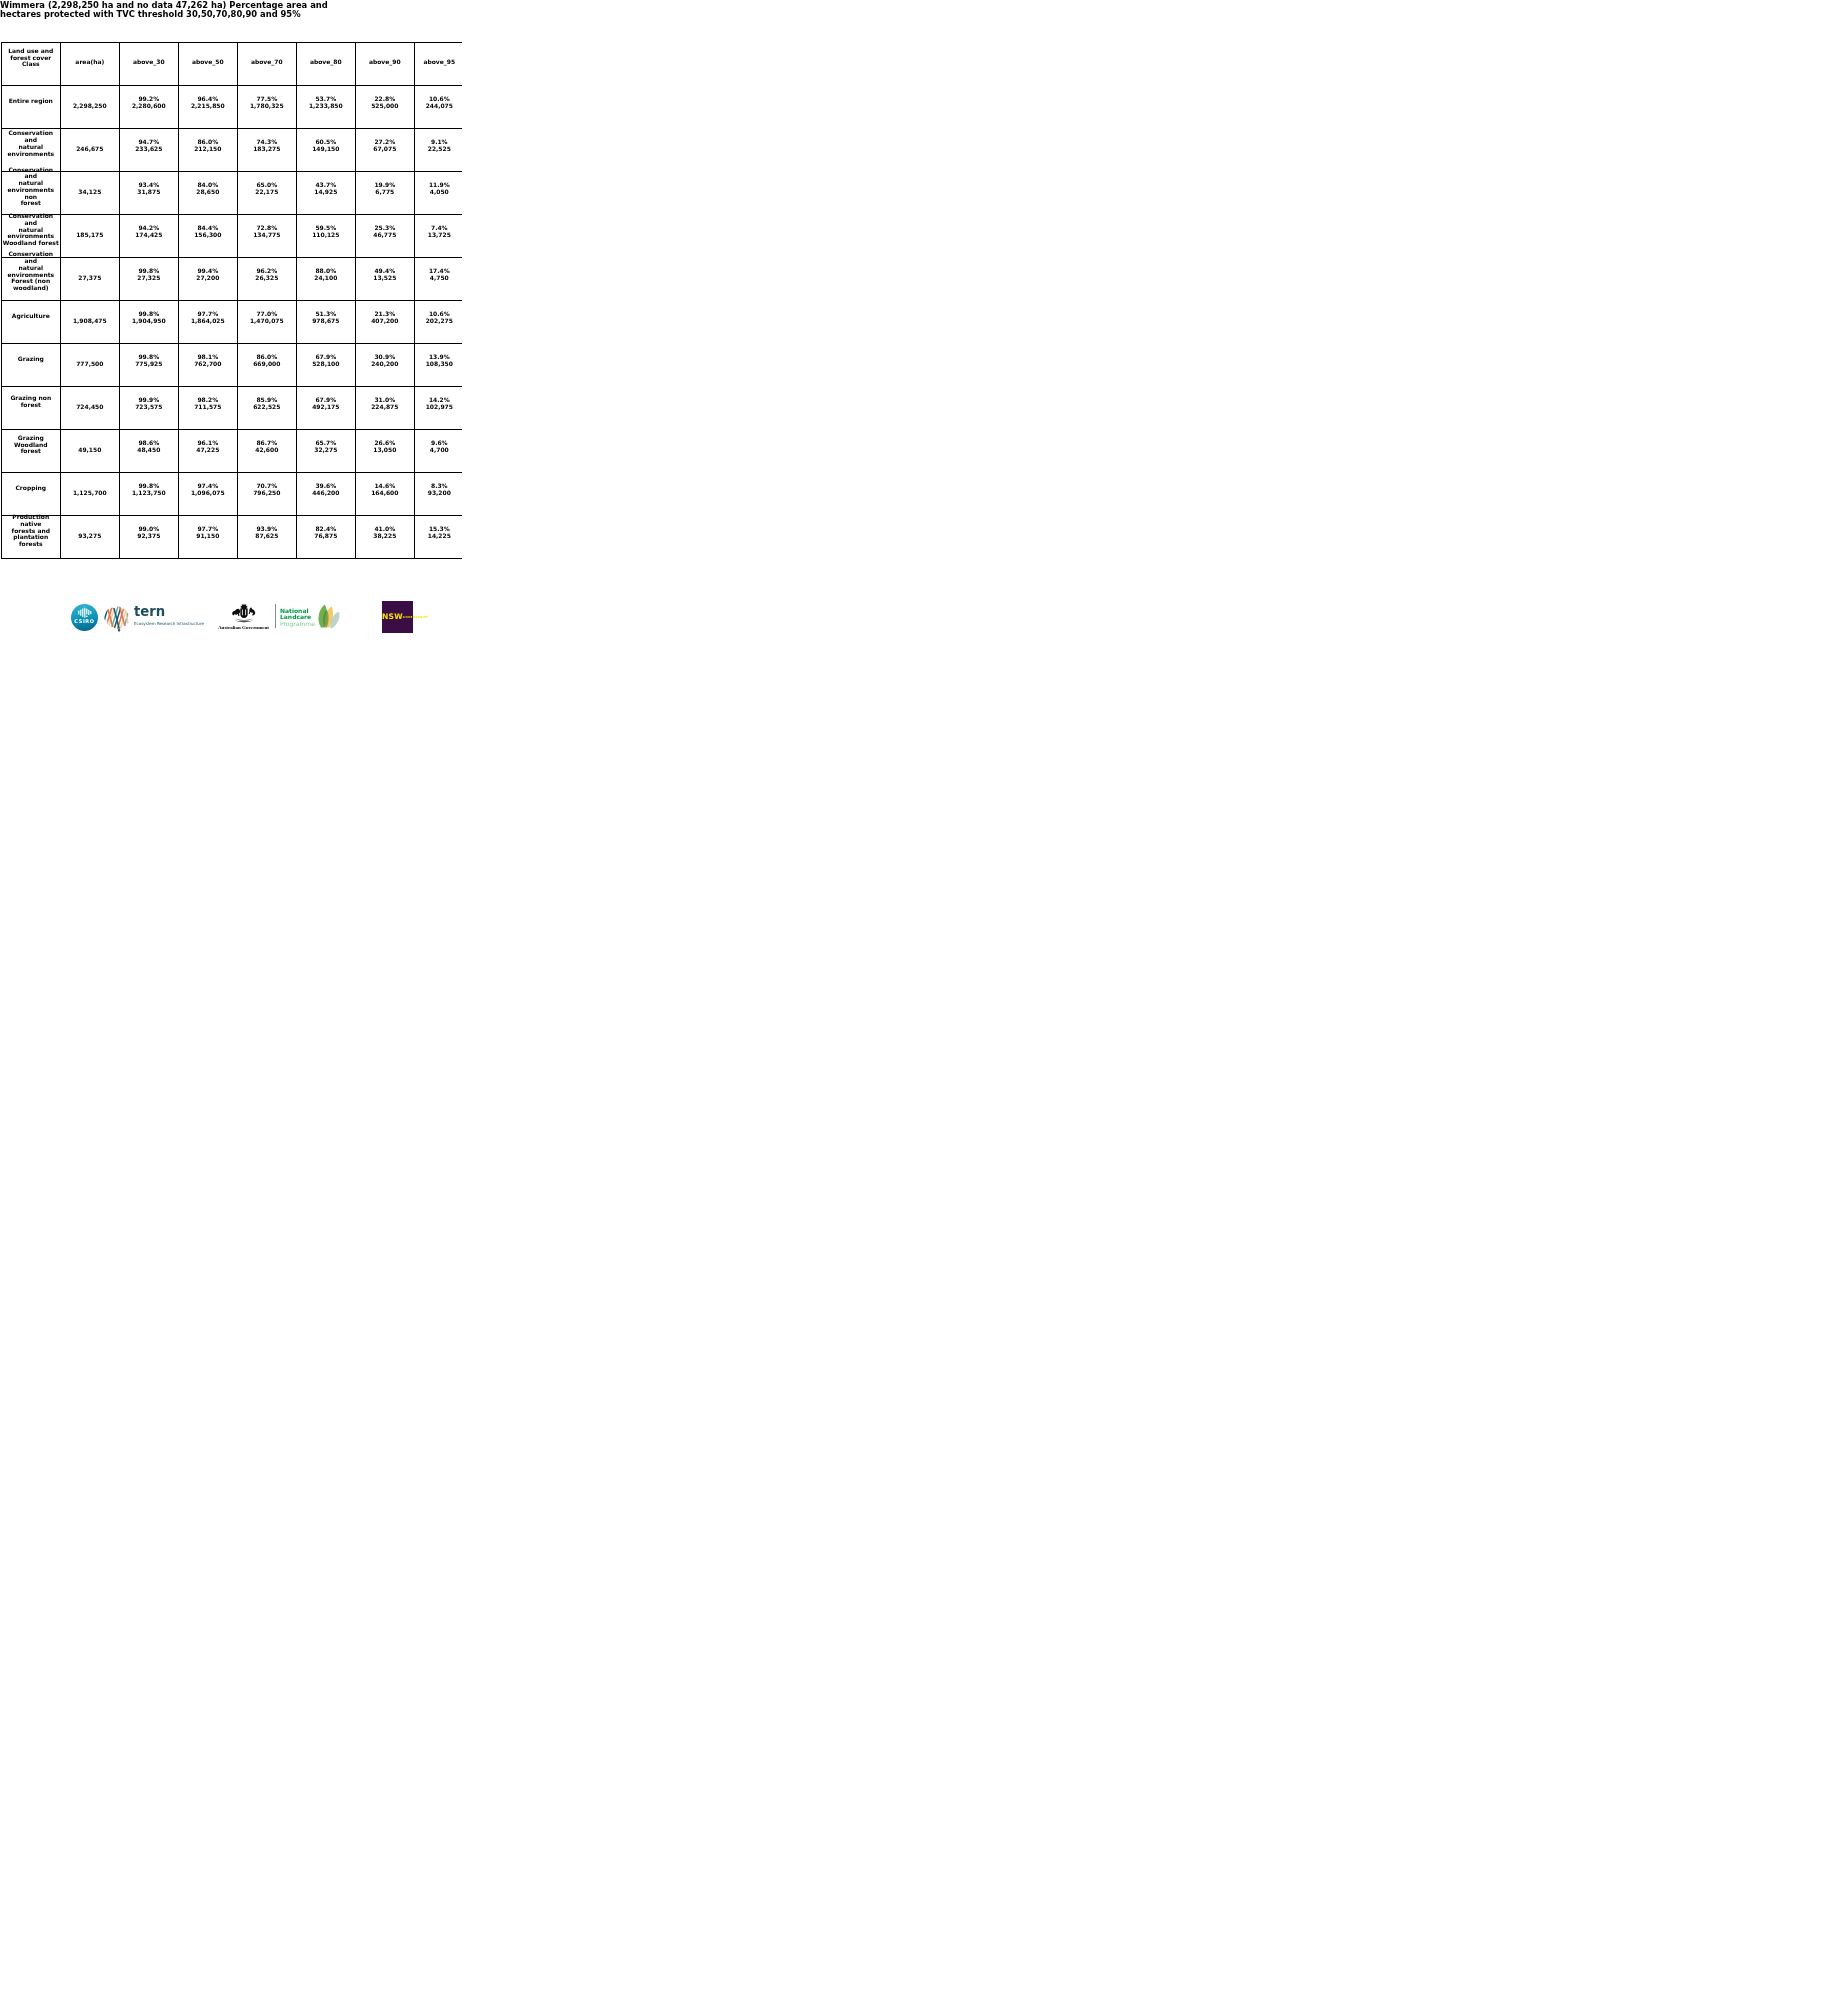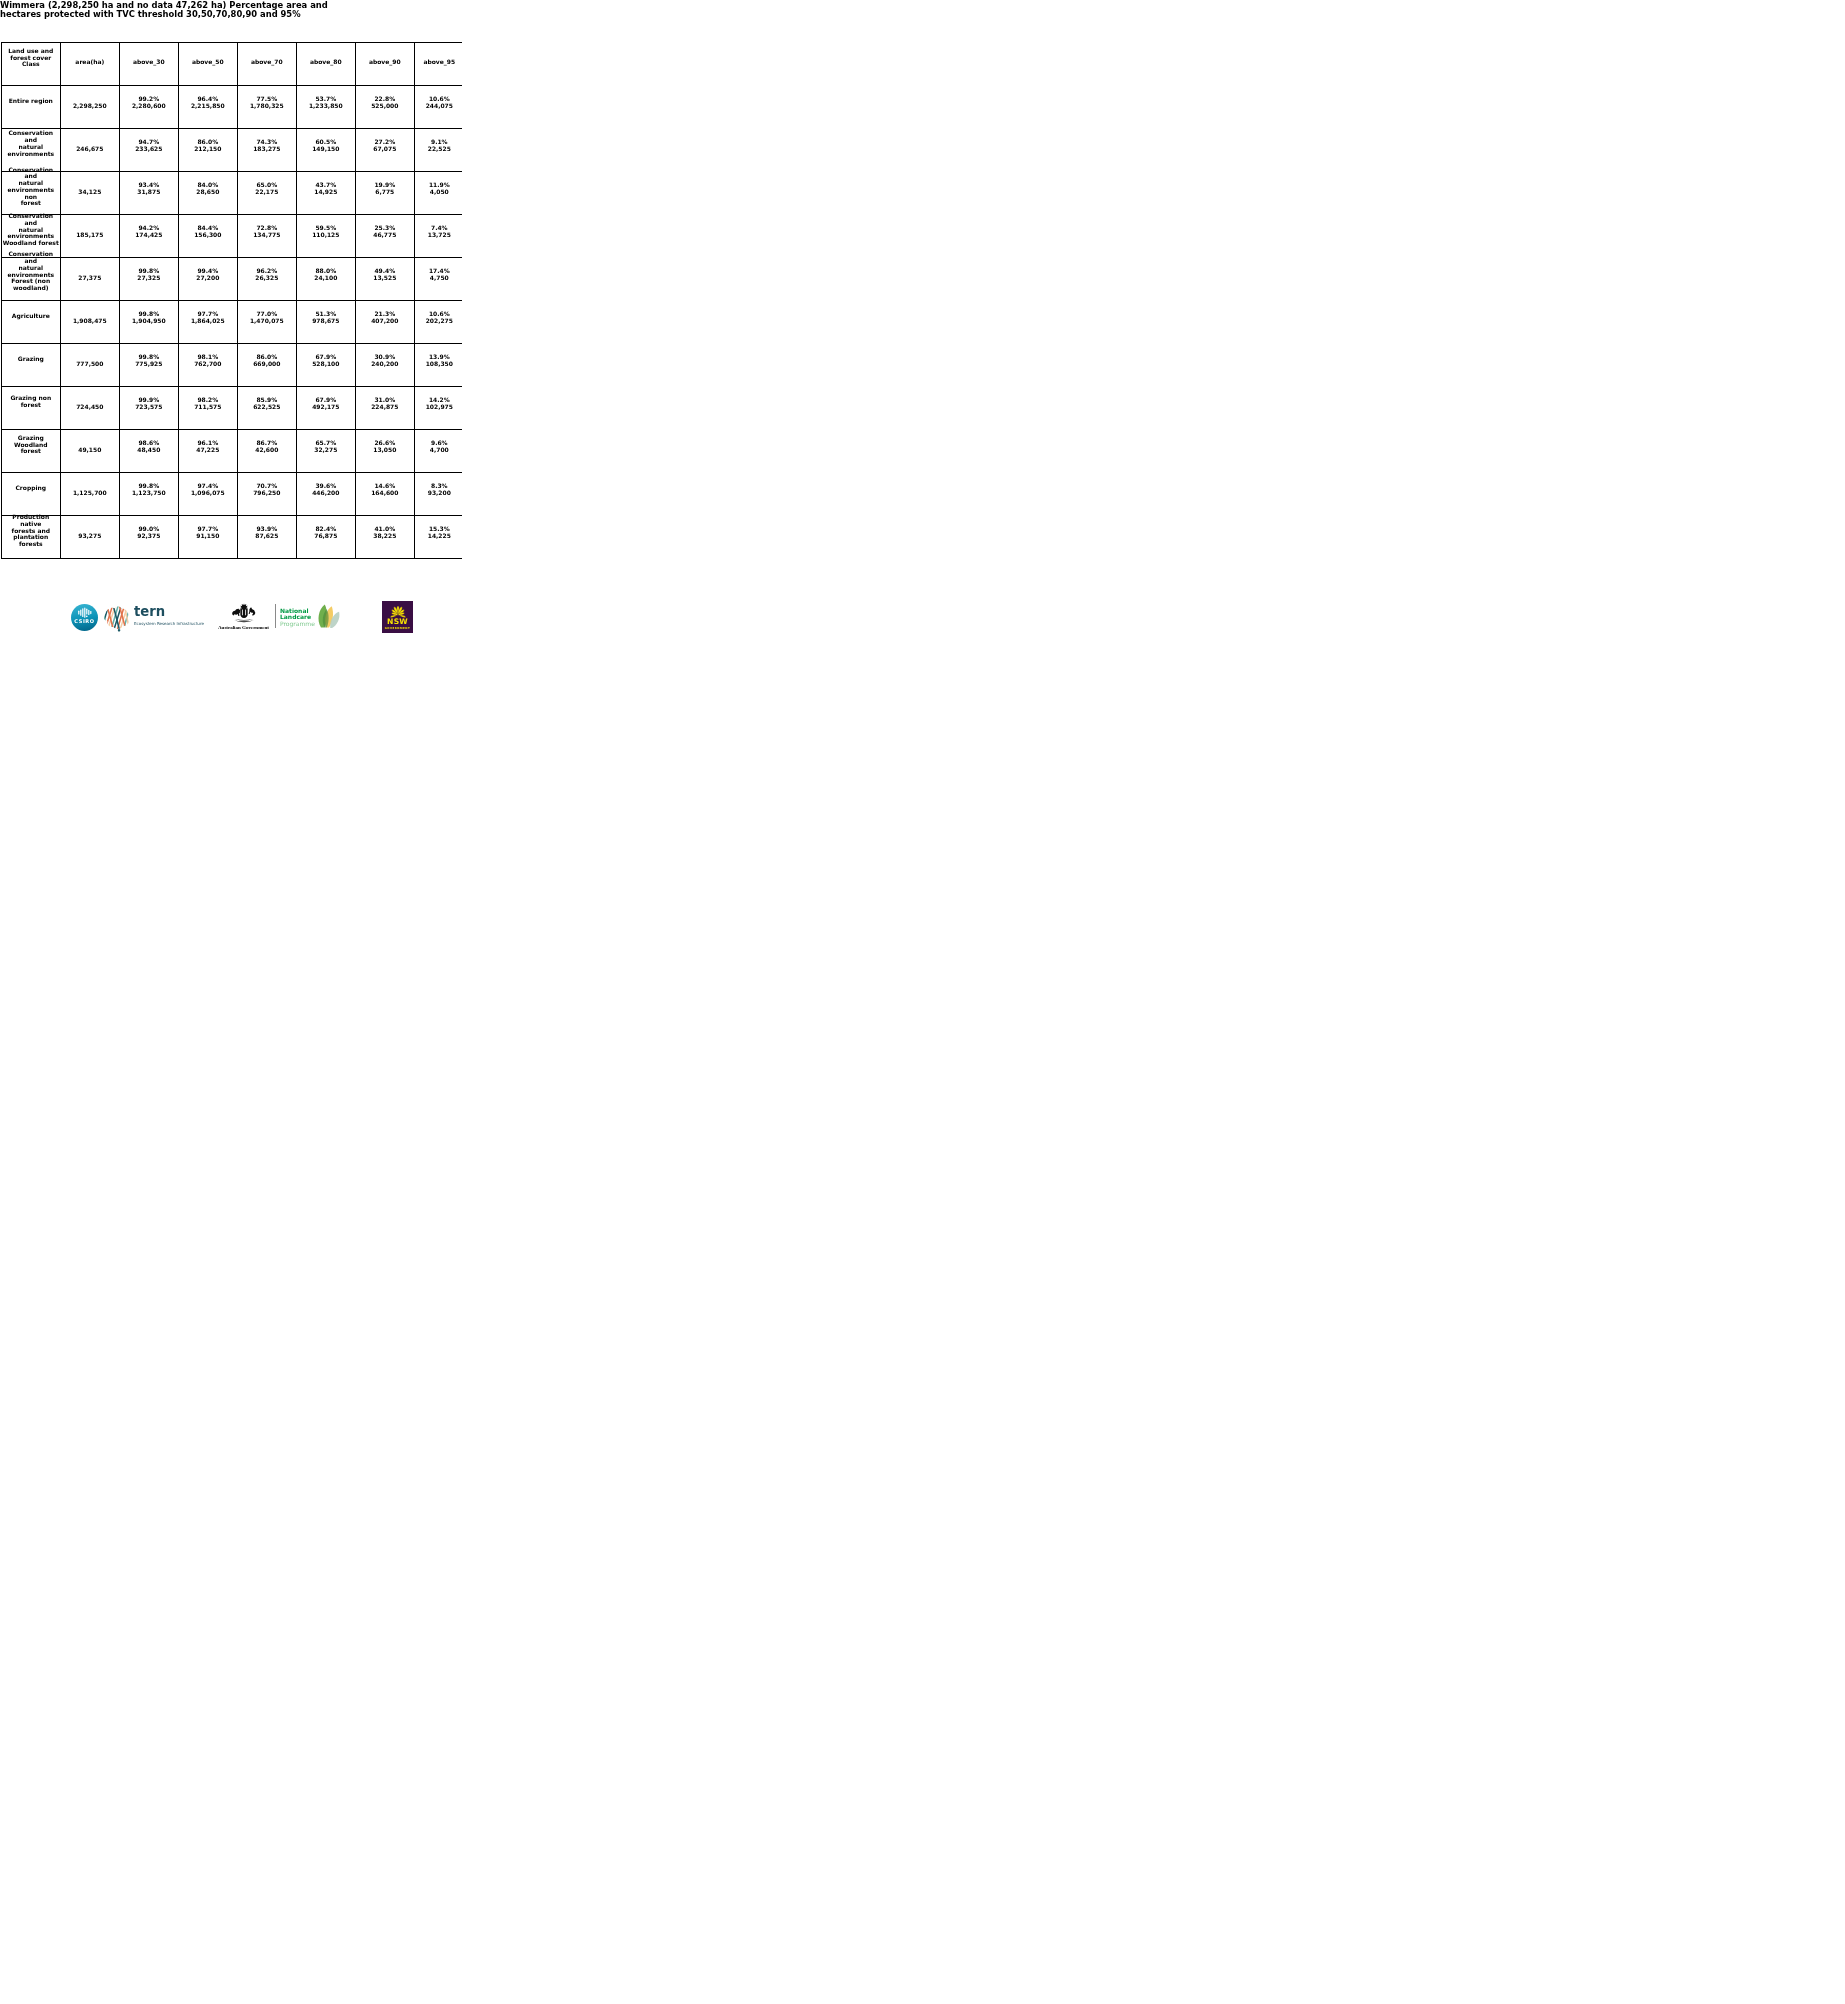--- a/index.html
+++ b/index.html
@@ -57,21 +57,21 @@
     font-family:"Liberation Serif", serif; font-weight:bold; font-size:5px;
     margin-top:0.8px; white-space:nowrap; color:#000;
   }
   .lp-divider { left:275px; top:604px; width:0.8px; height:24px; background:#8a8a8a; }
   .landcare-text { left:280px; top:608px; }
   .lc-line1, .lc-line2 { font-size:6px; font-weight:bold; color:#009a44; line-height:6.4px; }
   .lc-line3 { font-size:6px; font-weight:normal; color:#7fc98f; line-height:6.4px; }
   .leaves-svg { left:314px; top:603px; width:27px; height:26px; }
   .nsw-logo {
     left:382px; top:601px; width:31px; height:32px; background:#3a0e44;
-    display:flex; flex-direction:column; align-items:center;
+    display:flex; flex-direction:row; align-items:center;
   }
   .waratah-svg { width:20px; height:13.2px; margin-top:4px; }
   .nsw-text { color:#f7e200; font-size:7.6px; font-weight:bold; line-height:7.6px; letter-spacing:0.2px; }
   .nsw-sub { color:#f7e200; font-size:2.6px; letter-spacing:0.5px; margin-top:0.8px; font-weight:bold; }
 </style>
 </head>
 <body>
 
 <div class="page">
 

